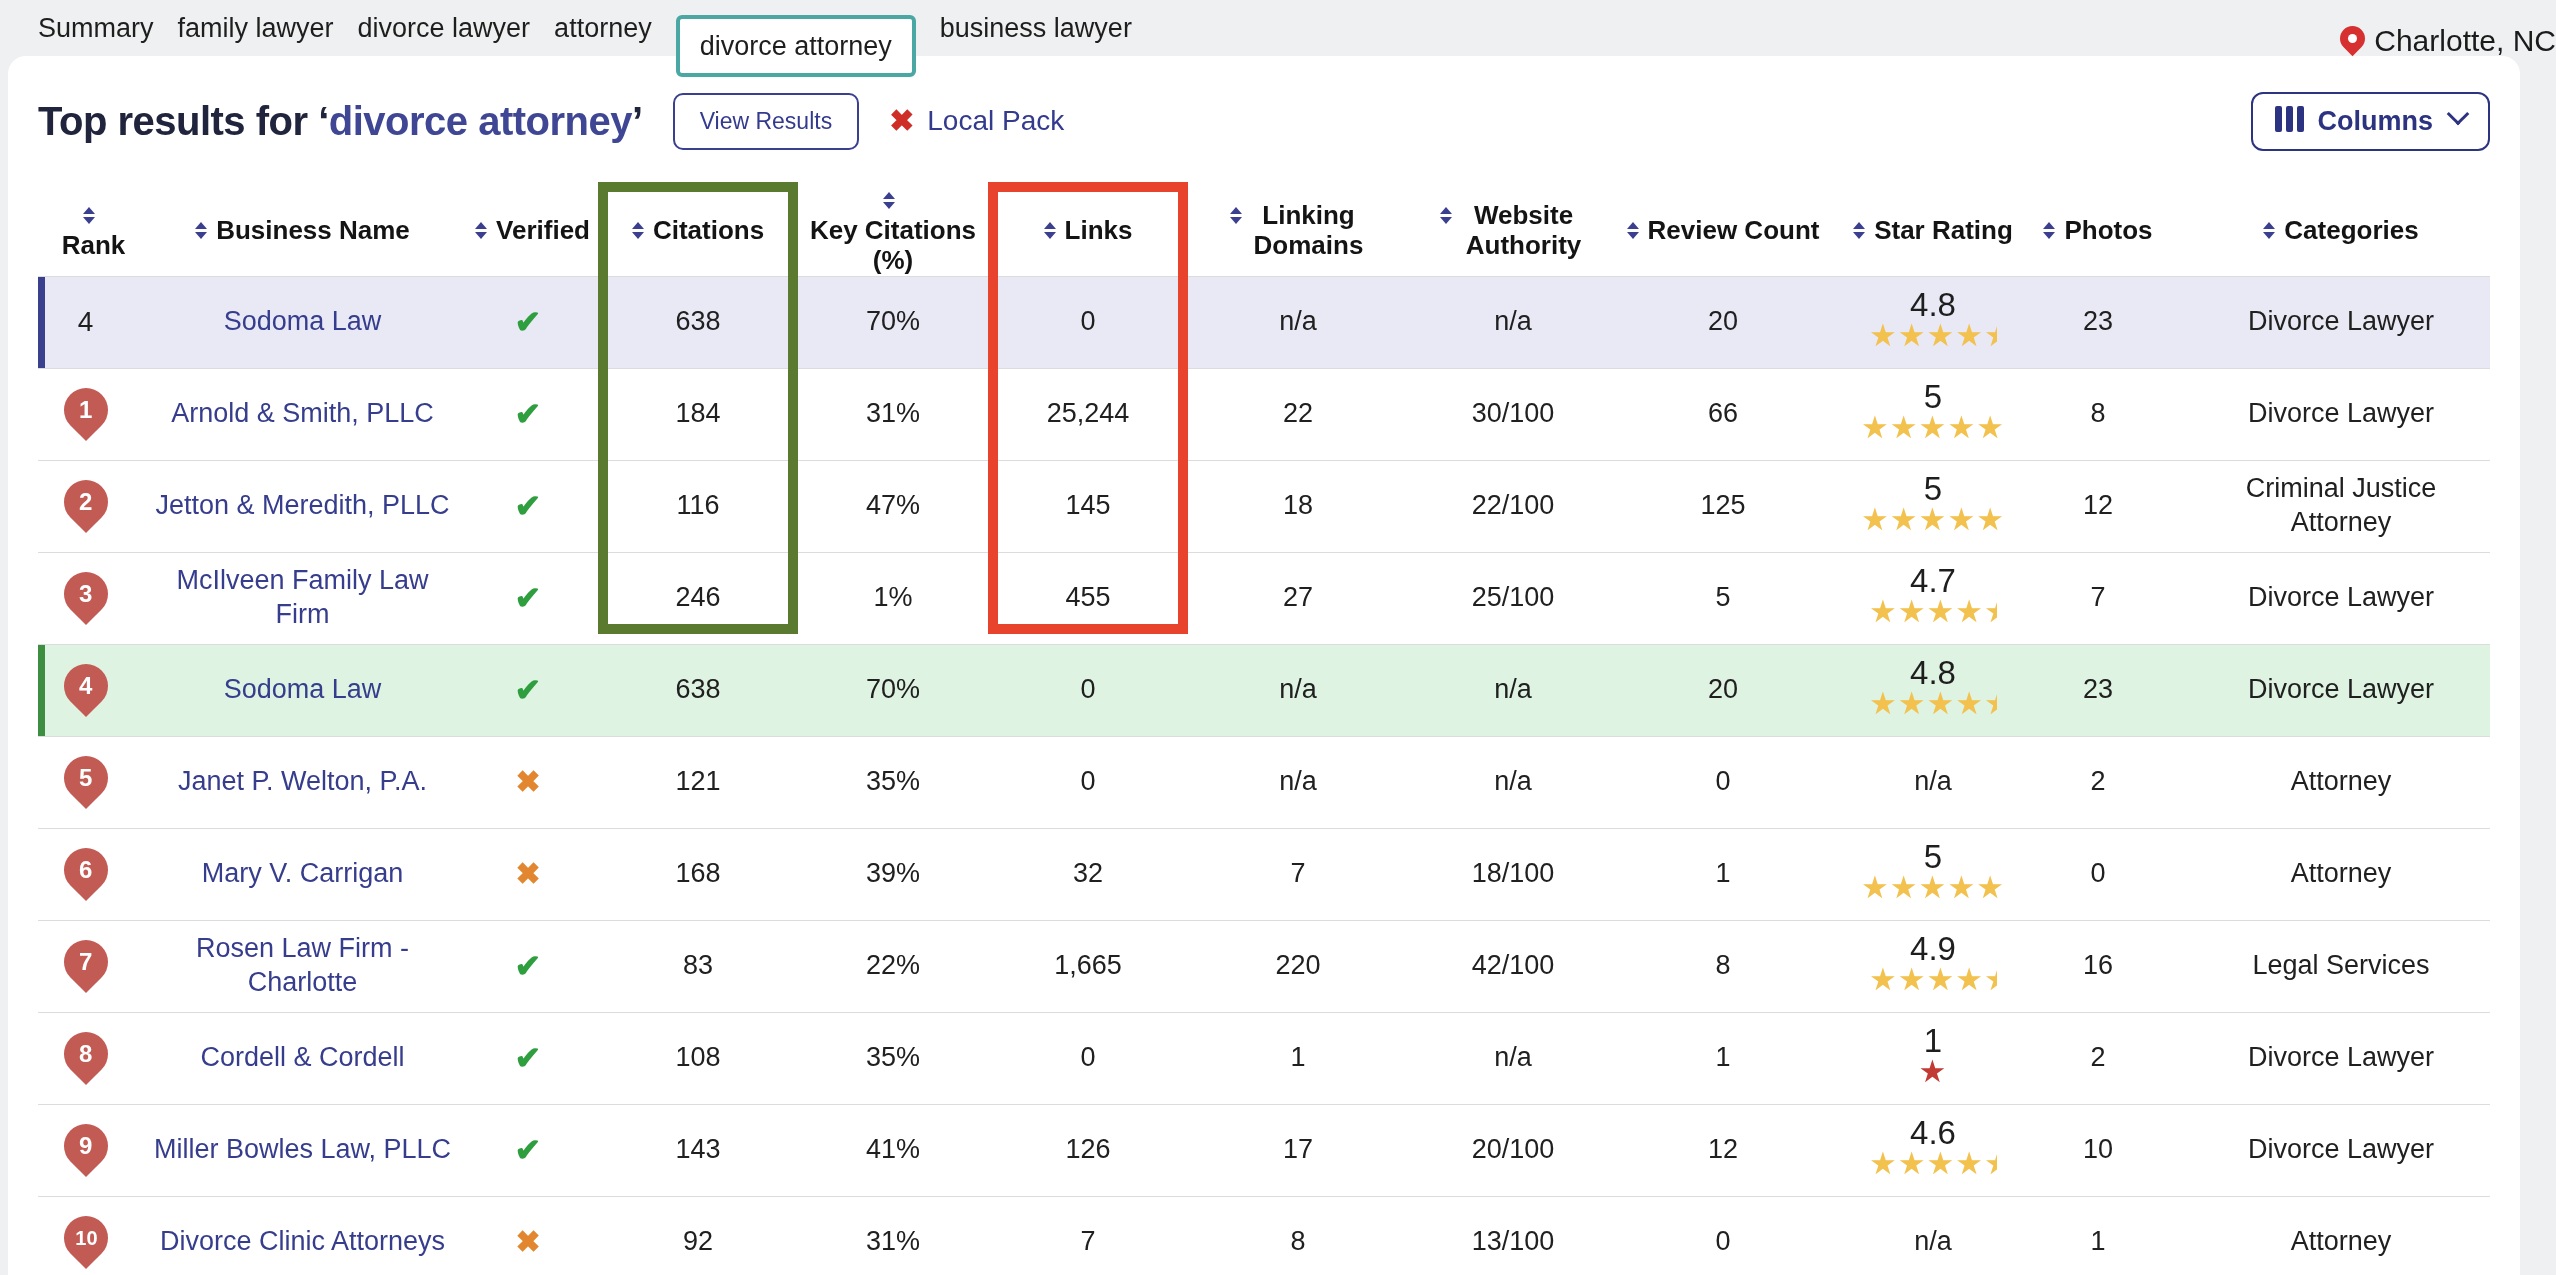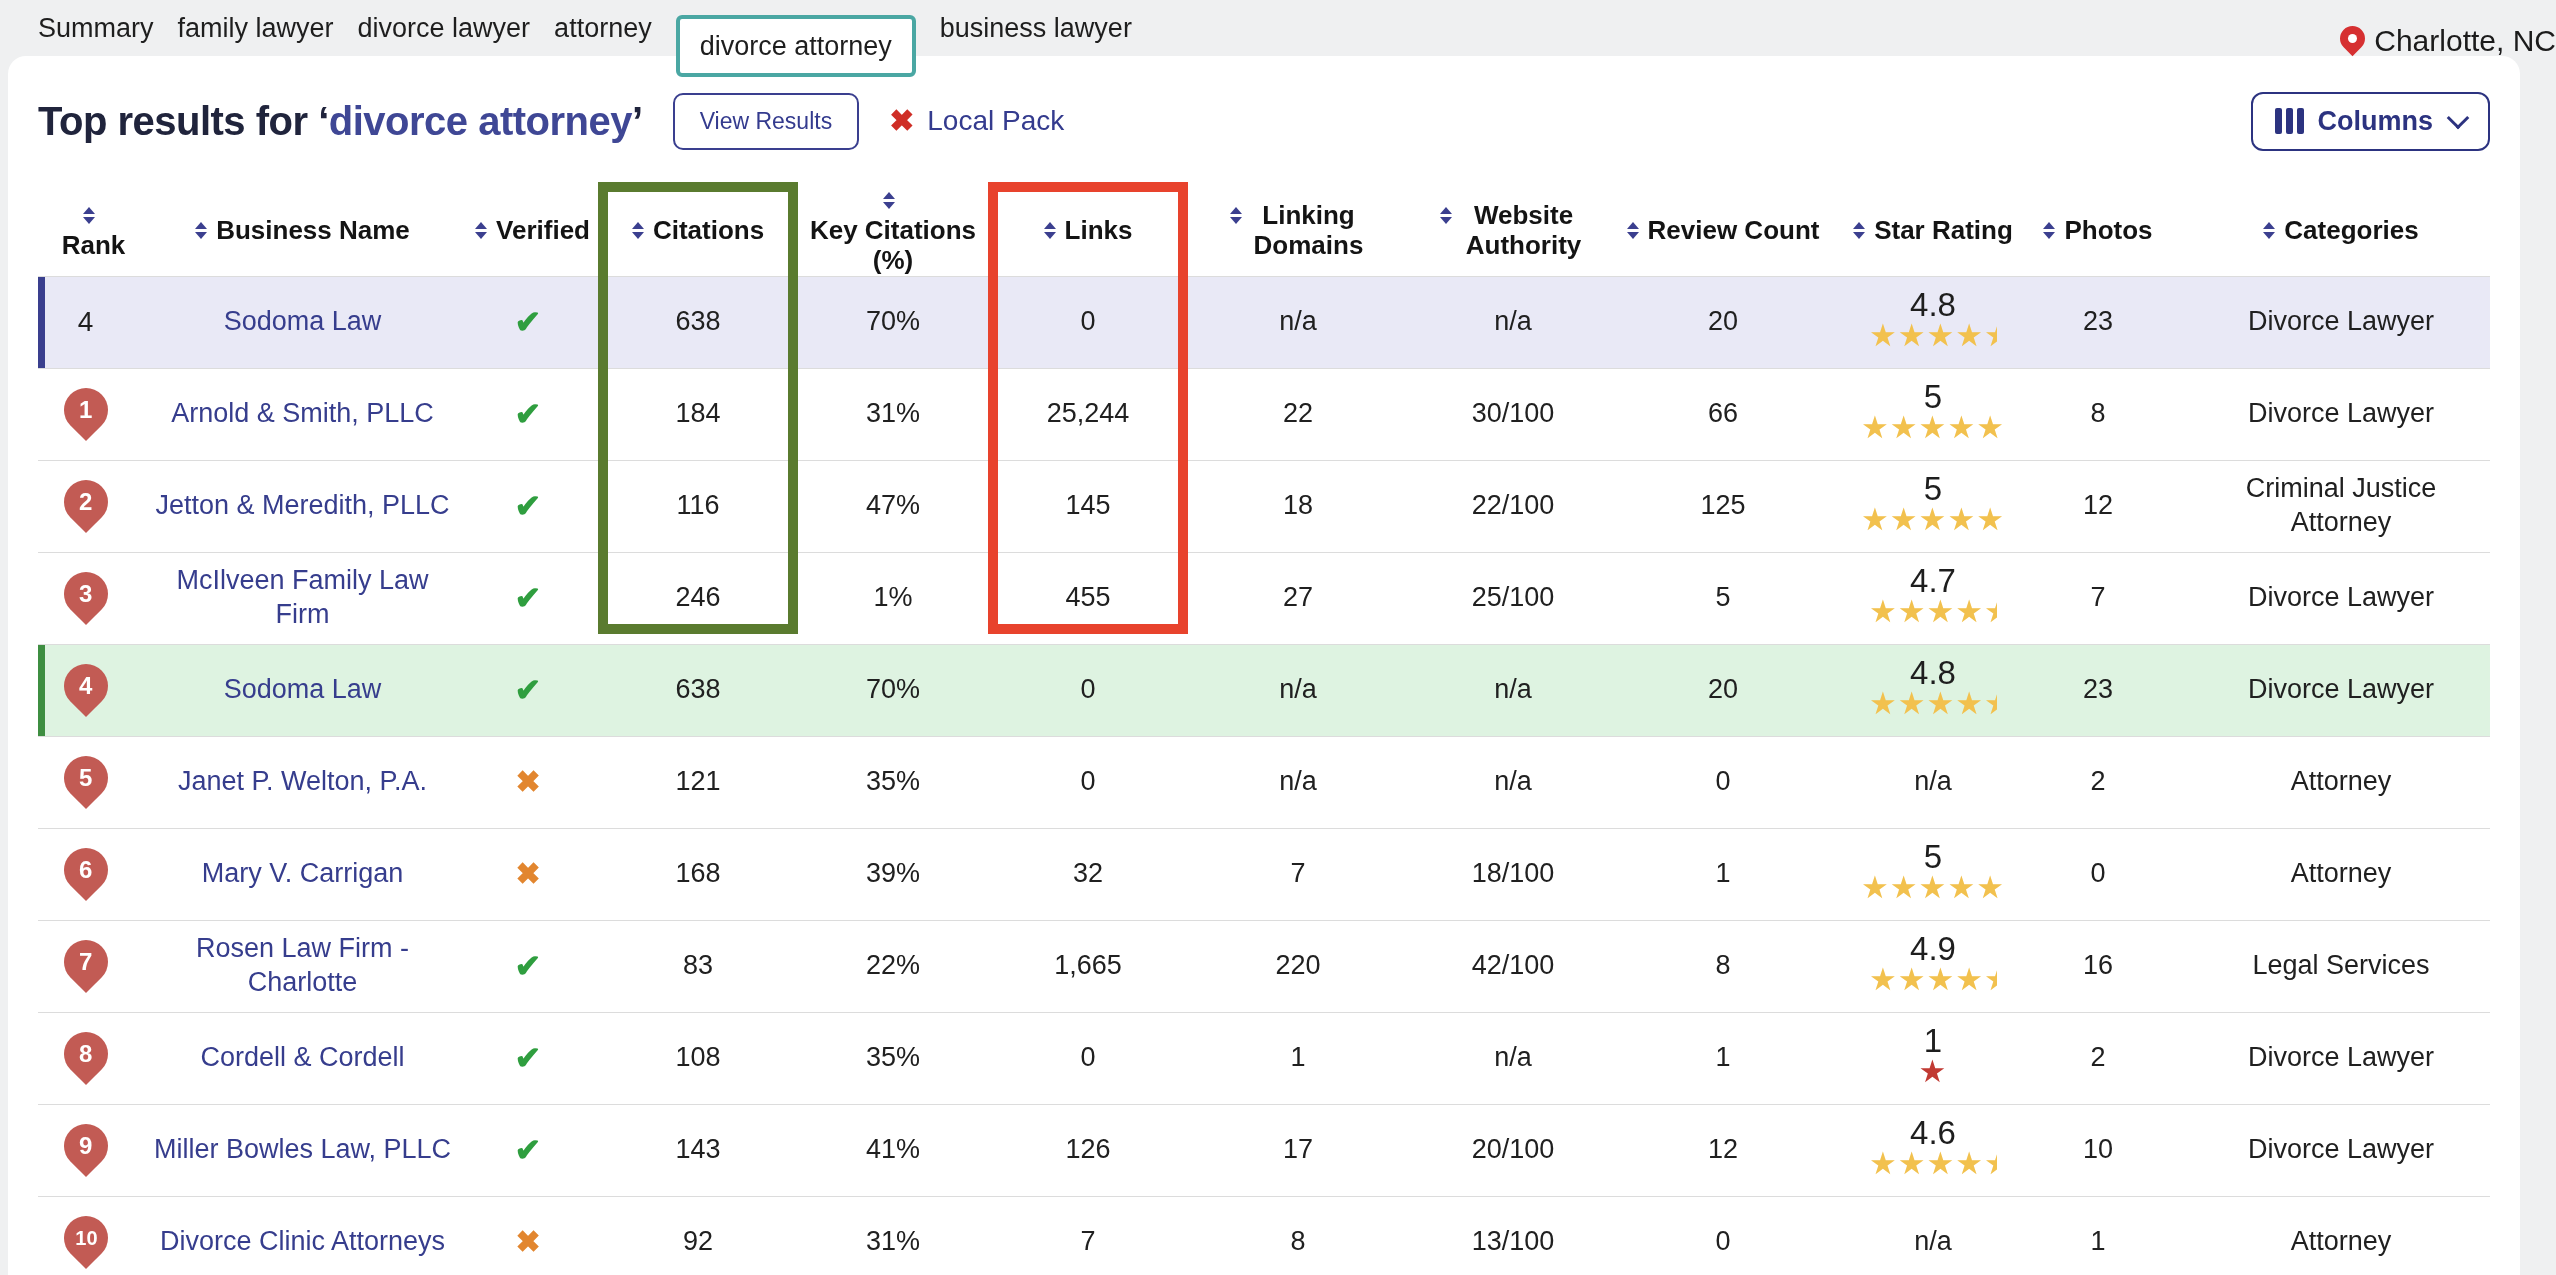--- a/index.html
+++ b/index.html
@@ -22,21 +22,21 @@
   .card{position:relative;margin:0 36px 0 8px;height:1219px;background:#fff;
         border-radius:18px 18px 0 0;padding:0 30px;box-sizing:border-box;z-index:1;}
   .title-row{height:130px;display:flex;align-items:center;gap:30px;}
   .title{margin:0;font-size:40px;font-weight:700;color:#20243c;letter-spacing:-0.5px;white-space:nowrap;}
   .title .kw{color:#3f4795;}
   .view-results{font-family:inherit;background:#fff;border:2px solid #3a3f8f;border-radius:10px;
         color:#343b8e;font-size:23px;padding:13px 25px;cursor:pointer;white-space:nowrap;}
   .local-pack{display:flex;align-items:center;gap:13px;cursor:pointer;}
   .x-icon{color:#cf2e26;font-size:30px;font-weight:700;line-height:1;}
   .lp-label{font-size:28px;color:#343b8e;}
-  .columns-btn{margin-left:auto;display:flex;align-items:center;gap:13px;background:#fff;
+  .columns-btn{margin-left:auto;display:flex;align-items:flex-start;gap:13px;background:#fff;
         border:2.5px solid #2c3380;border-radius:12px;padding:12px 22px;cursor:pointer;
         font-family:inherit;font-size:27px;font-weight:700;color:#2c3380;}
   .col-icon{display:inline-flex;gap:4px;}
   .col-icon i{display:block;width:7px;height:26px;background:#2c3380;border-radius:2px;}
   .chev{display:inline-block;width:13px;height:13px;border-right:3.5px solid #2c3380;
         border-bottom:3.5px solid #2c3380;transform:rotate(45deg);margin-bottom:6px;margin-left:4px;}
 
   
   table{border-collapse:collapse;table-layout:fixed;width:2452px;}
   col.c-rank{width:95px}col.c-name{width:325px}col.c-verified{width:140px}col.c-cit{width:200px}

